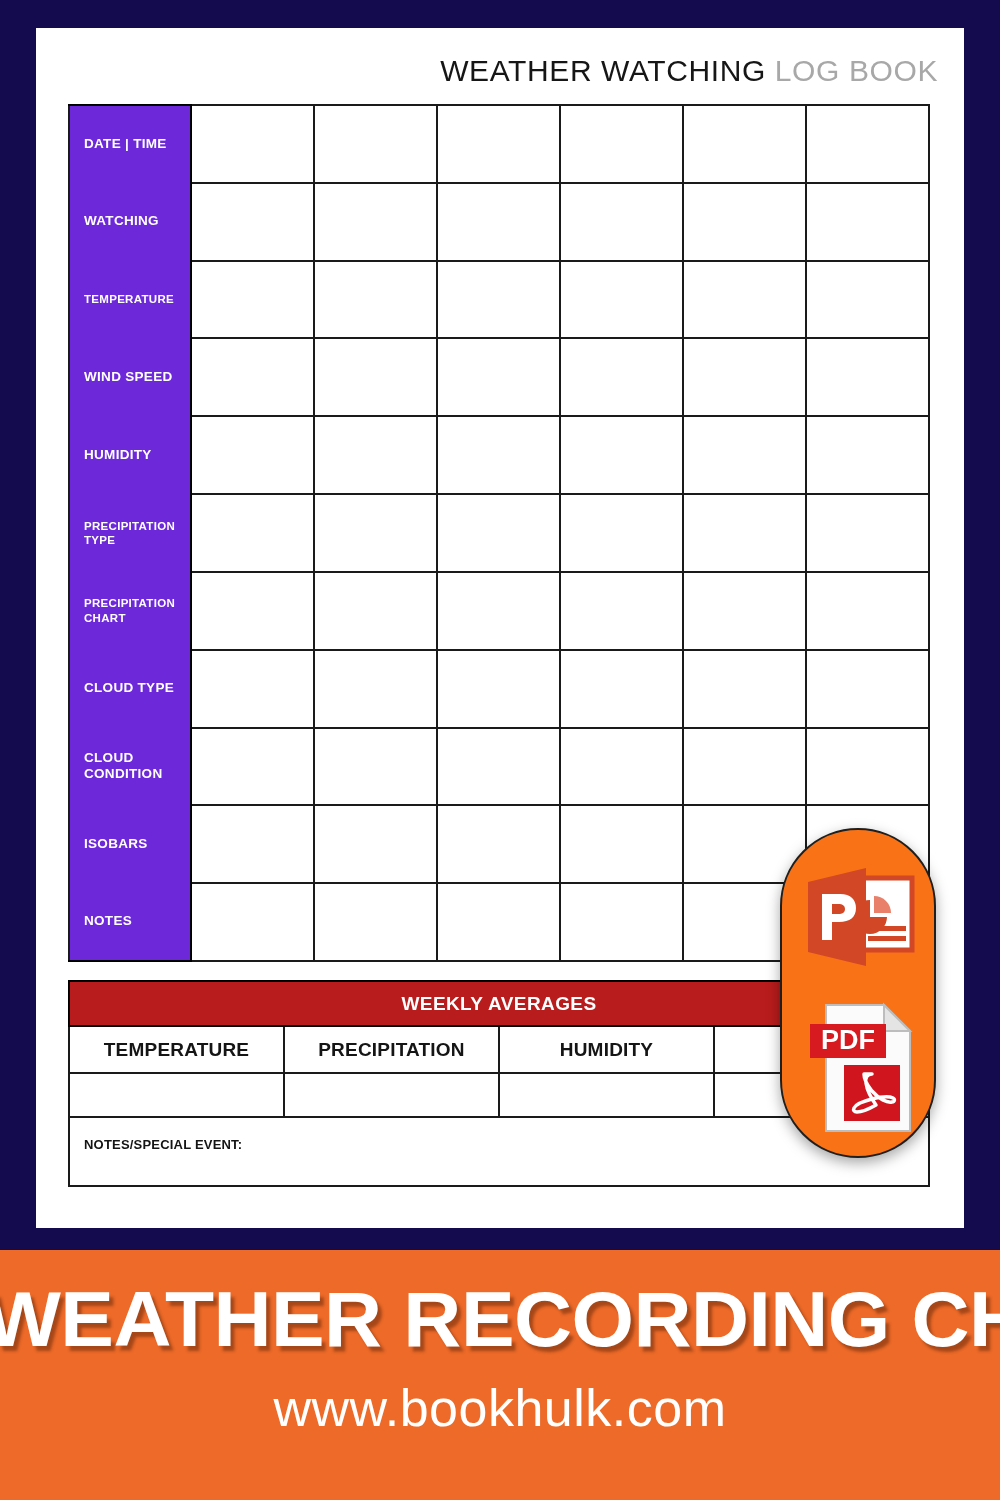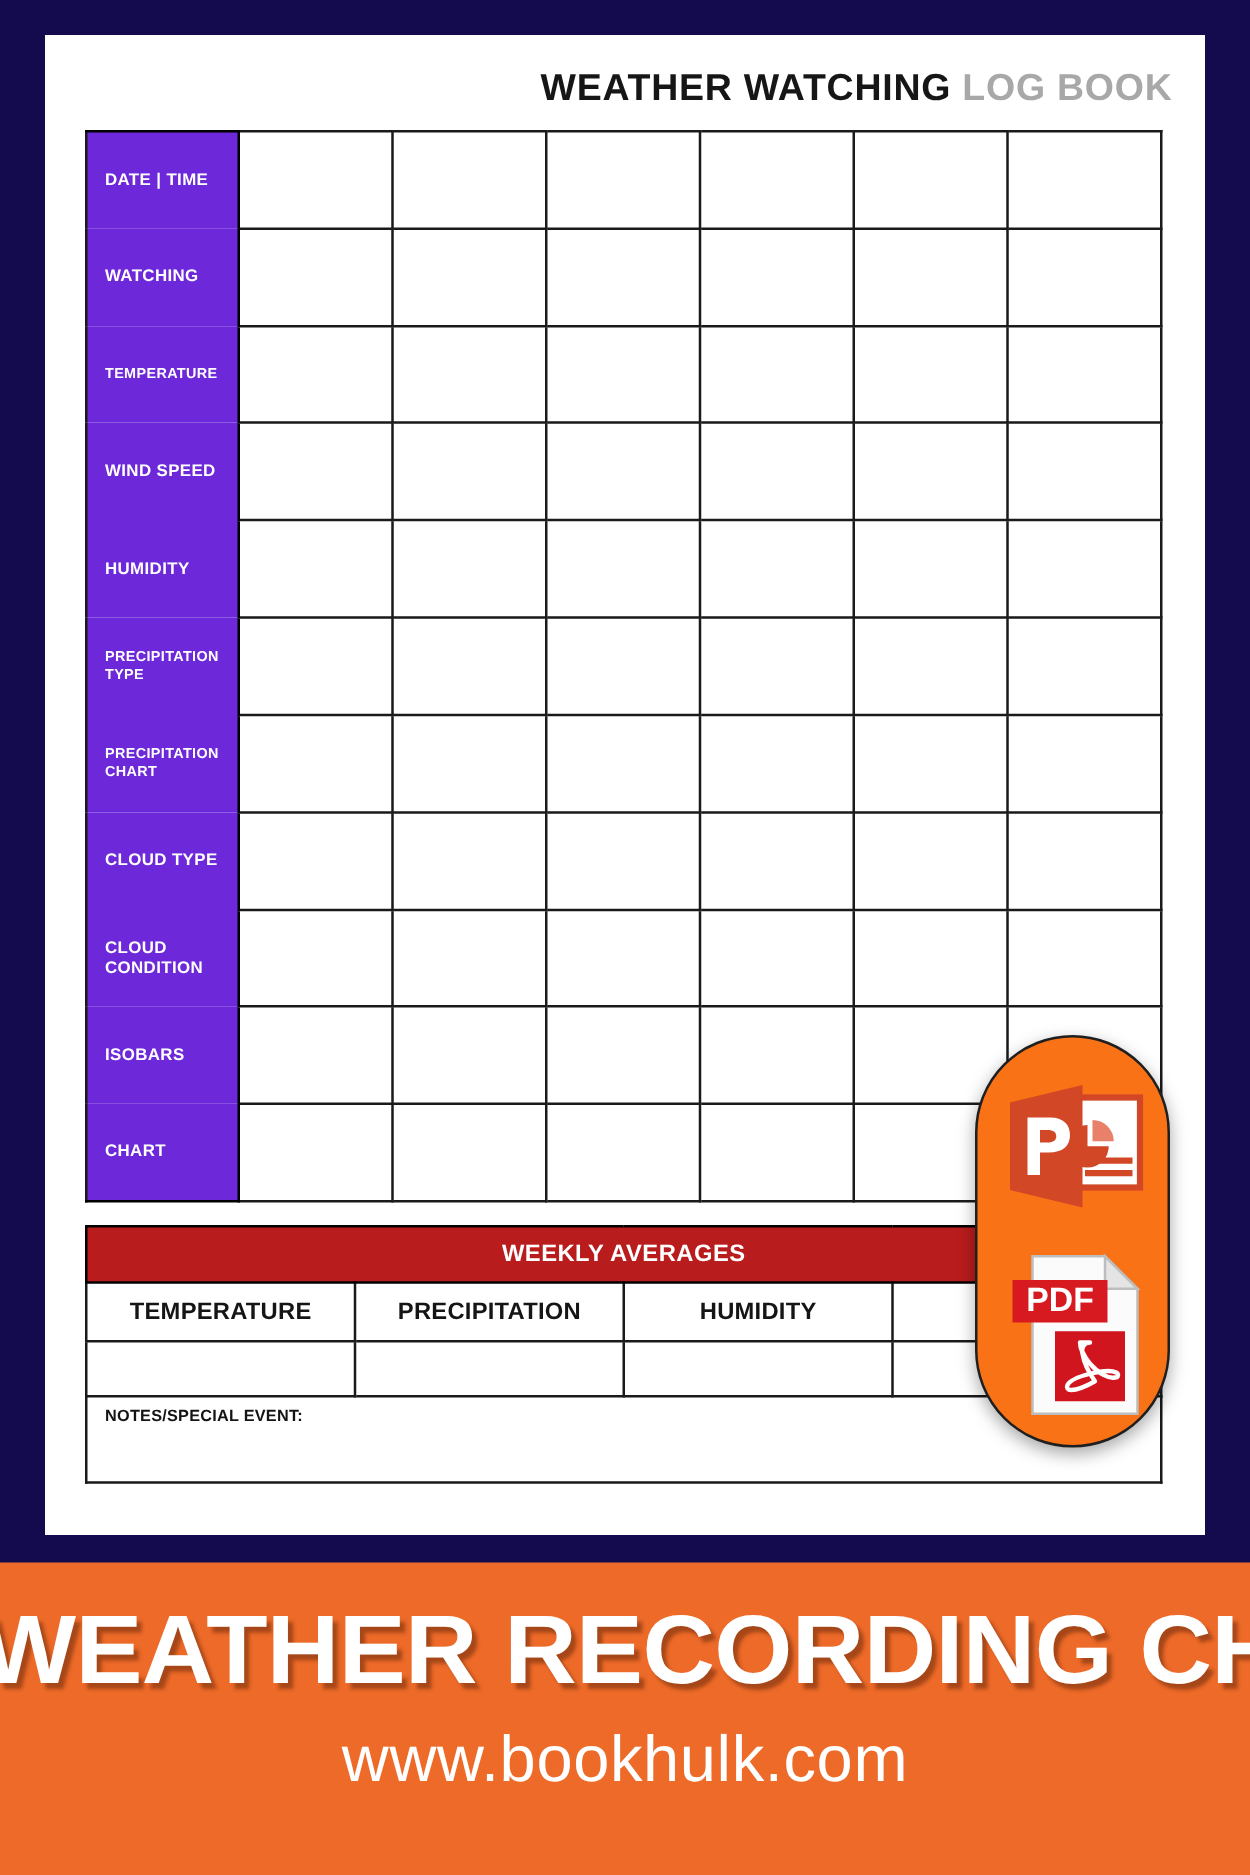--- a/index.html
+++ b/index.html
@@ -21,21 +21,21 @@
   .page {
     position: absolute; left: 36px; top: 28px;
     width: 928px; height: 1200px;
     background: #ffffff;
   }
 
   
   .title-row {
     position: absolute; right: 26px; top: 26px;
     white-space: nowrap;
-    font-size: 30px; font-weight: 700; letter-spacing: .6px;
+    font-size: 30px; font-weight: 400; letter-spacing: .6px;
   }
   .title-dark { color: #161616; }
   .title-grey { color: #a8a8a8; }
 
   
   .log-table {
     position: absolute; left: 32px; top: 76px;
     width: 862px; height: 858px;
     border-collapse: collapse;
     table-layout: fixed;
@@ -84,21 +84,21 @@
   }
   .weekly .wk-blank { height: 44px; background: #fff; }
 
   .notes-box {
     position: absolute; left: 32px; top: 1089px;
     width: 862px; height: 70px;
     border: 2px solid #1a1a1a;
     border-top: none;
   }
   .notes-label {
-    position: absolute; left: 14px; top: 8px;
+    position: absolute; left: 14px; top: 20px;
     font-size: 13px; font-weight: 800; letter-spacing: .2px; color: #141414;
   }
 
   
   .badge-pill {
     position: absolute; left: 744px; top: 800px;
     width: 156px; height: 330px;
     background: #f97316;
     border: 2px solid #1f1f1f;
     border-radius: 78px;
@@ -236,21 +236,21 @@
           <tr>
             <td class="rowlabel">ISOBARS</td>
             <td class="datacell"></td>
             <td class="datacell"></td>
             <td class="datacell"></td>
             <td class="datacell"></td>
             <td class="datacell"></td>
             <td class="datacell"></td>
           </tr>
           <tr>
-            <td class="rowlabel">CHART</td>
+            <td class="rowlabel">NOTES</td>
             <td class="datacell"></td>
             <td class="datacell"></td>
             <td class="datacell"></td>
             <td class="datacell"></td>
             <td class="datacell"></td>
             <td class="datacell"></td>
           </tr>
         </tbody>
     </table>
 

